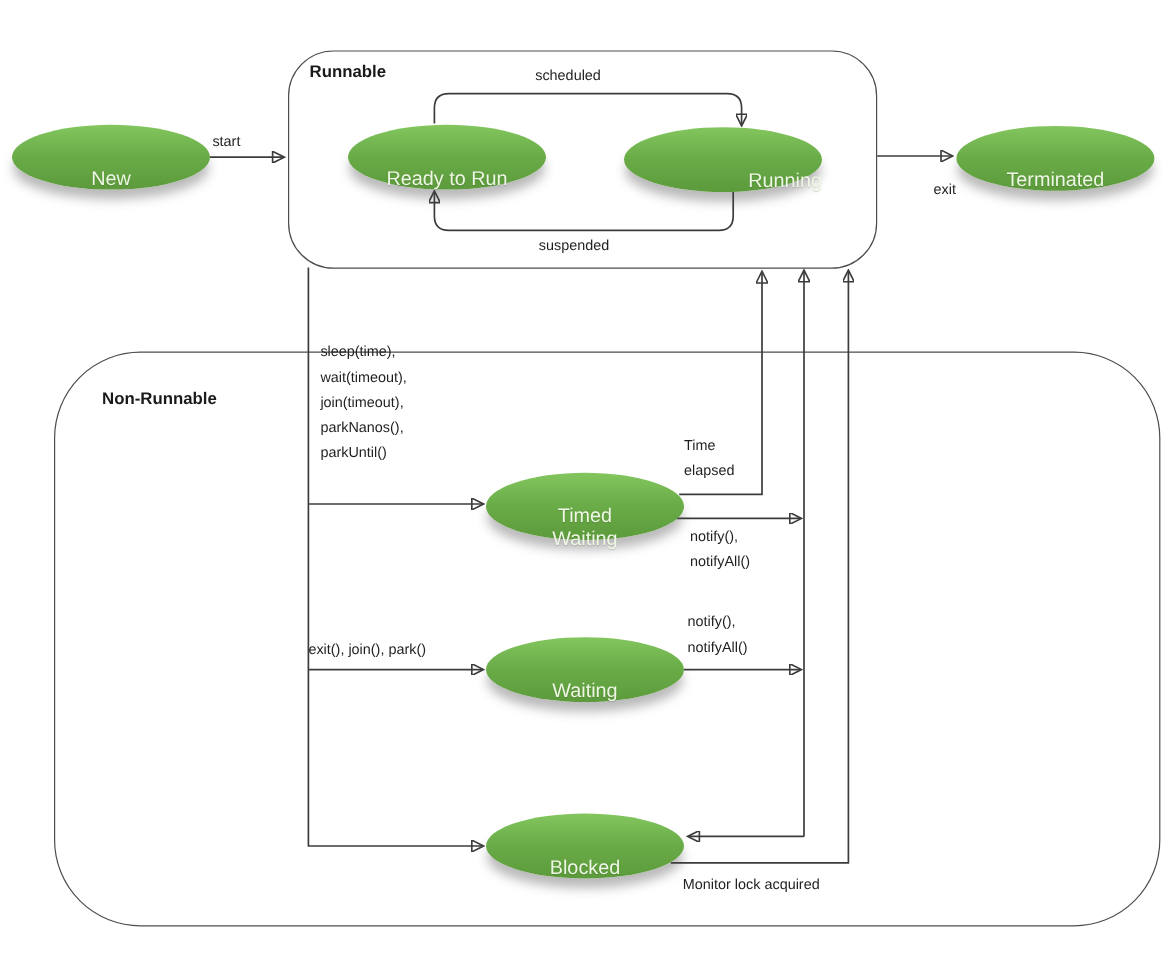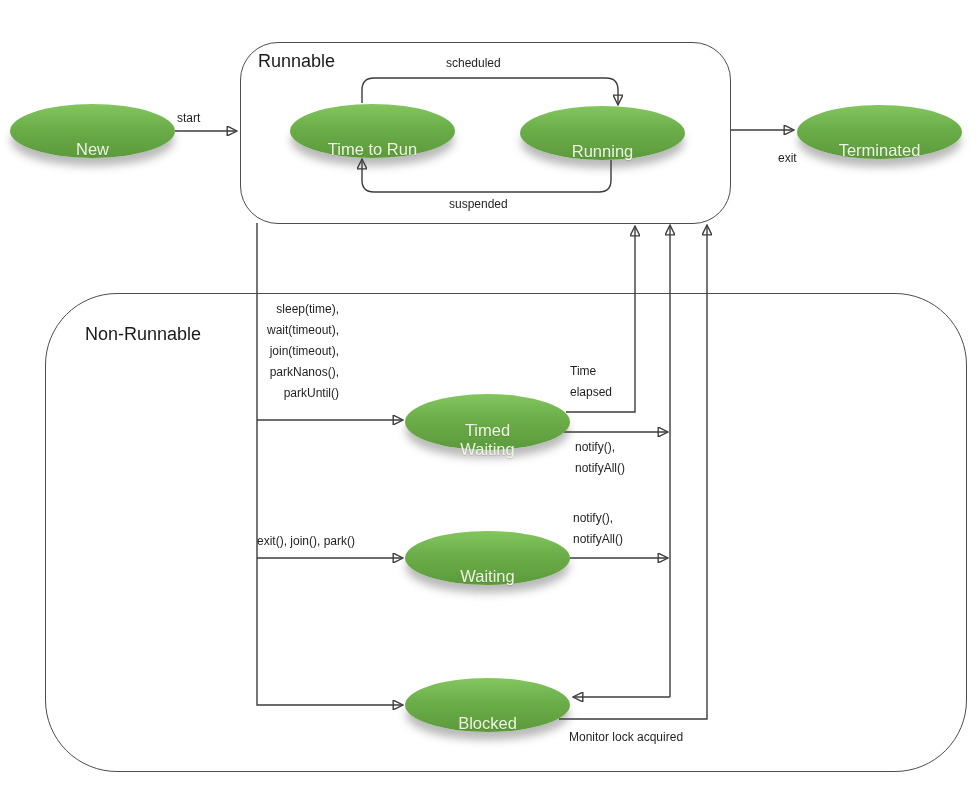--- a/index.html
+++ b/index.html
@@ -13,22 +13,22 @@
   }
   .container-box{
     position:absolute;
     border:1.4px solid #4d4d4d;
     background:transparent;
   }
   #runnable-box{left:240px;top:42px;width:489px;height:180px;border-radius:38px;}
   #nonrunnable-box{left:45px;top:293px;width:920px;height:477px;border-radius:72px;}
   .box-title{
     position:absolute;
-    font-weight:normal;
-    font-size:18px;
+    font-weight:bold;
+    font-size:14px;
     color:#1a1a1a;
     white-space:nowrap;
   }
   #runnable-title{left:258px;top:51px;}
   #nonrunnable-title{left:85px;top:324px;}
   .state{
     position:absolute;
     width:165px;height:54px;
     border-radius:50%;
     background:linear-gradient(to bottom,#83c65f 0%,#6bad49 45%,#5c9a3b 100%);
@@ -38,38 +38,38 @@
   }
   .state .lbl{
     color:#eef7e4;
     font-size:16.5px;
     line-height:19px;
     text-shadow:0 1px 1px rgba(0,0,0,.15);
     margin-top:36px;
   }
   #state-new{left:10px;top:104px;}
   #state-ready{left:290px;top:104px;}
-  #state-running{left:520px;top:106px;}
+  #state-running{left:520px;top:106px;justify-content:flex-end;}
   #state-terminated{left:797px;top:105px;}
   #state-timed{left:405px;top:394px;height:56px;}
   #state-timed .lbl{width:70px;}
   #state-waiting{left:405px;top:531px;}
   #state-blocked{left:405px;top:678px;}
   .edge-label{
     position:absolute;
     font-size:12px;
     line-height:21px;
     white-space:pre-line;
     color:#1f1f1f;
   }
   #lbl-start{left:177px;top:108px;}
   #lbl-exit{left:778px;top:104px;margin-top:44px;}
   #lbl-scheduled{left:446px;top:53px;}
   #lbl-suspended{left:449px;top:194px;}
-  #lbl-sleep{left:267px;top:299px;text-align:right;}
+  #lbl-sleep{left:267px;top:283px;}
   #lbl-time-elapsed{left:570px;top:361px;}
   #lbl-notify-timed{left:575px;top:437px;}
   #lbl-notify-waiting{left:573px;top:508px;}
   #lbl-wait-join-park{left:257px;top:531px;white-space:nowrap;}
   #lbl-waiting-monitor{left:259px;top:659px;}
   #lbl-monitor-acquired{left:569px;top:727px;white-space:nowrap;}
   #arrow-layer{position:absolute;left:0;top:0;}
   #arrow-layer path{fill:none;stroke:#3c3c3c;stroke-width:1.4px;}
 </style>
 </head>
@@ -100,21 +100,21 @@
     <path d="M570 558 L667 558" marker-end="url(#arr)"></path>
     <path d="M670 697 L670 226" marker-end="url(#arr)"></path>
     <path d="M670 697 L574 697" marker-end="url(#arr)"></path>
     <path d="M559 719 L707 719 L707 226" marker-end="url(#arr)"></path>
   </svg>
 
   <div class="state" id="state-new">
     <span class="lbl">New</span>
   </div>
   <div class="state" id="state-ready">
-    <span class="lbl">Time to Run</span>
+    <span class="lbl">Ready to Run</span>
   </div>
   <div class="state" id="state-running">
     <span class="lbl">Running</span>
   </div>
   <div class="state" id="state-terminated">
     <span class="lbl">Terminated</span>
   </div>
   <div class="state" id="state-timed">
     <span class="lbl">Timed Waiting</span>
   </div>

